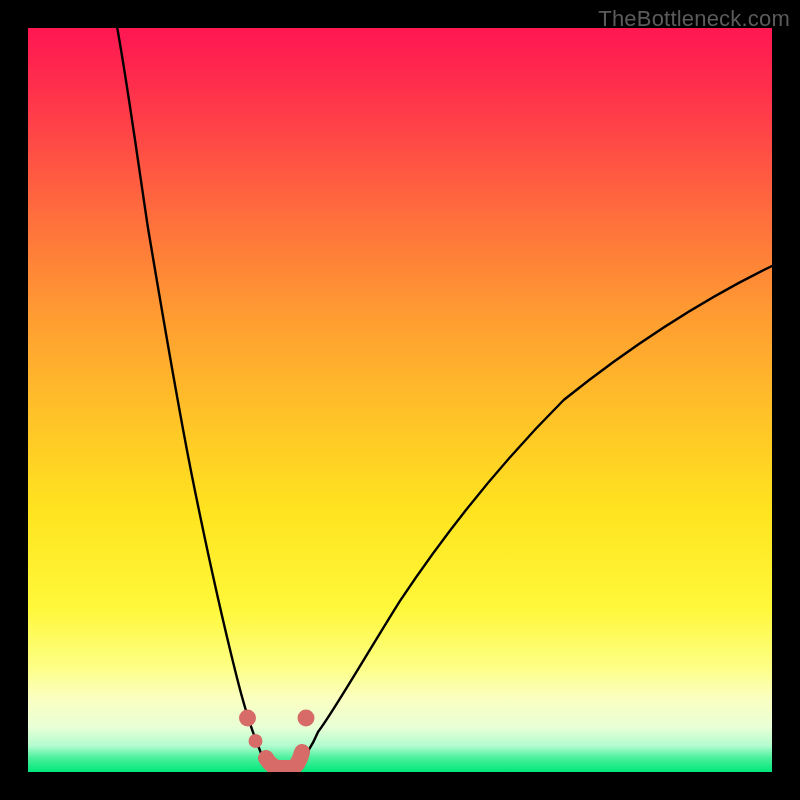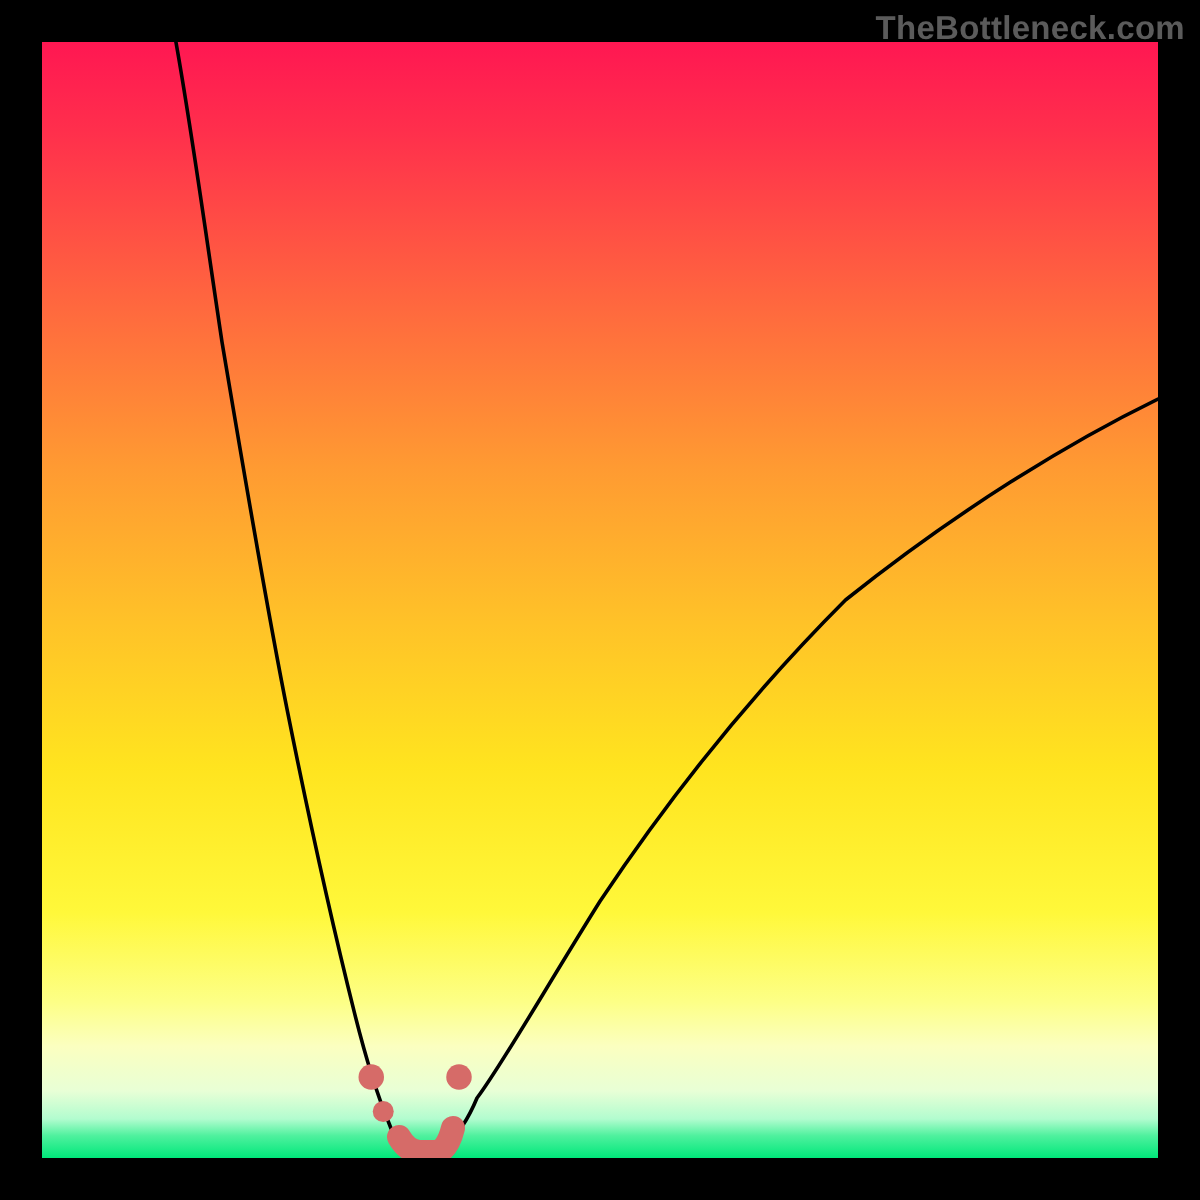--- a/index.html
+++ b/index.html
@@ -44,21 +44,21 @@
       #4ff19e 98%,
       #00e77a 100%
     );
   }
   .watermark {
     position: absolute;
     top: 6px;
     right: 10px;
     color: #5b5b5b;
     font-size: 22px;
-    font-weight: 700;
+    font-weight: 400;
     letter-spacing: 0.2px;
     user-select: none;
   }
   svg.curve {
     position: absolute;
     inset: 0;
   }
 </style>
 </head>
 <body>

